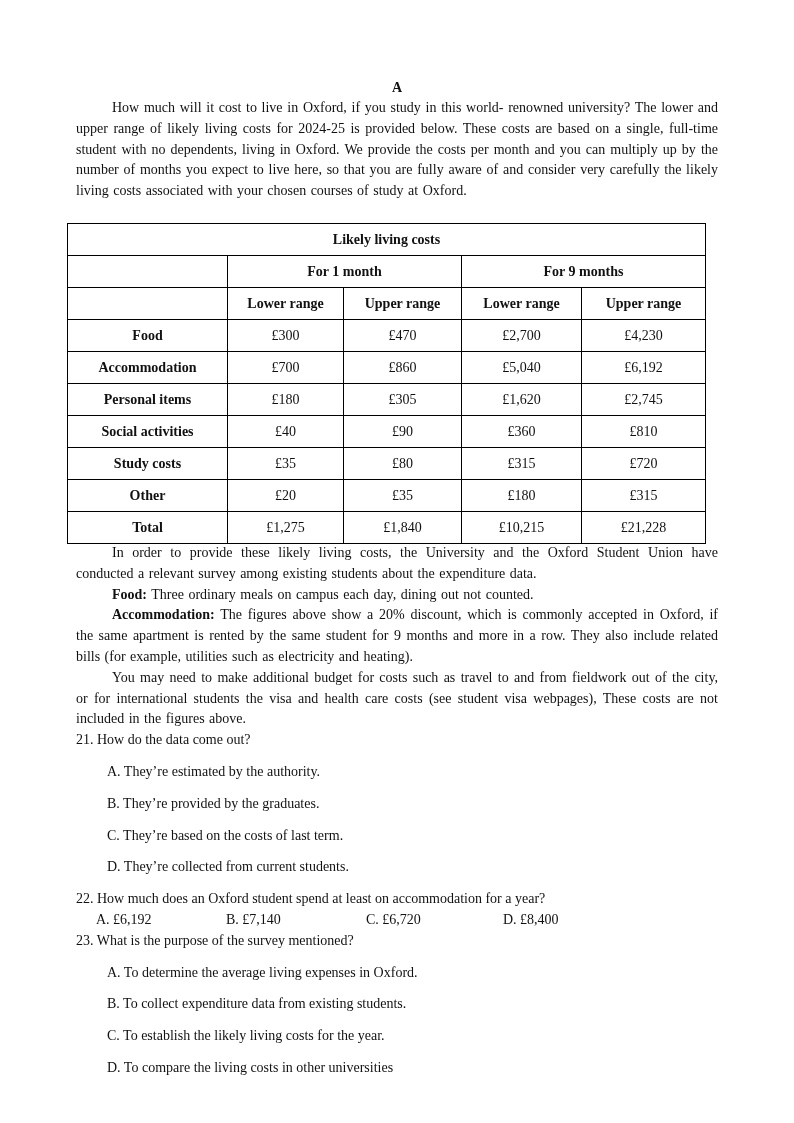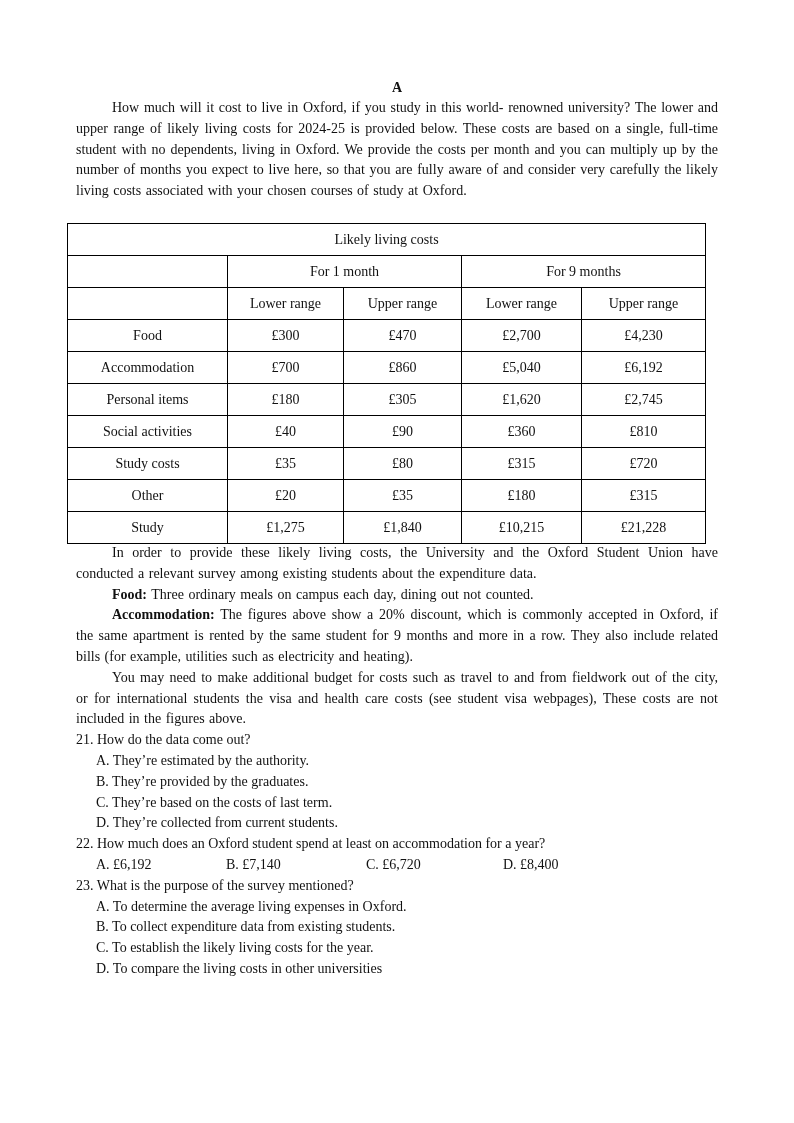--- a/index.html
+++ b/index.html
@@ -5,24 +5,24 @@
   html, body { margin: 0; padding: 0; background: #ffffff; }
   body { width: 794px; height: 1123px; position: relative; overflow: hidden;
          font-family: "Liberation Serif", "DejaVu Serif", serif; color: #111; }
   .page { position: absolute; left: 76px; top: 78px; width: 642px; font-size: 14px; }
   .title { text-align: center; font-weight: bold; font-size: 14px; line-height: 20px; height: 20px; }
   .para { text-align: justify; text-align-last: left; line-height: 20.8px; margin: 0; text-indent: 36px; word-spacing: 1px; }
   .para b { font-weight: bold; }
   .tbl-wrap { position: absolute; left: 67px; top: 223px; }
   table { border-collapse: collapse; font-size: 14px; }
   td { border: 1px solid #000; text-align: center; height: 31px; padding: 0; line-height: 31px; }
-  td.bold { font-weight: normal; }
+  td.bold { font-weight: bold; }
   .after { position: absolute; left: 76px; top: 543px; width: 642px; font-size: 14px; }
   .q { line-height: 20.8px; margin: 0; }
-  .opt { line-height: 20.8px; margin: 0; padding-left: 20px; }
+  .opt { line-height: 20.8px; margin: 11px; padding-left: 20px; }
   .opts-row { line-height: 20.8px; padding-left: 20px; display: flex; }
   .opts-row span { display: inline-block; width: 118px; }
   .opts-row span:nth-child(2) { width: 140px; margin-left: 12px; }
   .opts-row span:nth-child(3) { width: 137px; }
 </style>
 </head>
 <body>
 
 <div class="page">
   <div class="title">A</div>
@@ -90,21 +90,21 @@
       <td>£720</td>
     </tr>
     <tr>
       <td class="bold">Other</td>
       <td>£20</td>
       <td>£35</td>
       <td>£180</td>
       <td>£315</td>
     </tr>
     <tr>
-      <td class="bold">Study</td>
+      <td class="bold">Total</td>
       <td>£1,275</td>
       <td>£1,840</td>
       <td>£10,215</td>
       <td>£21,228</td>
     </tr>
   </tbody>
     </table>
 </div>
 
 <div class="after">

